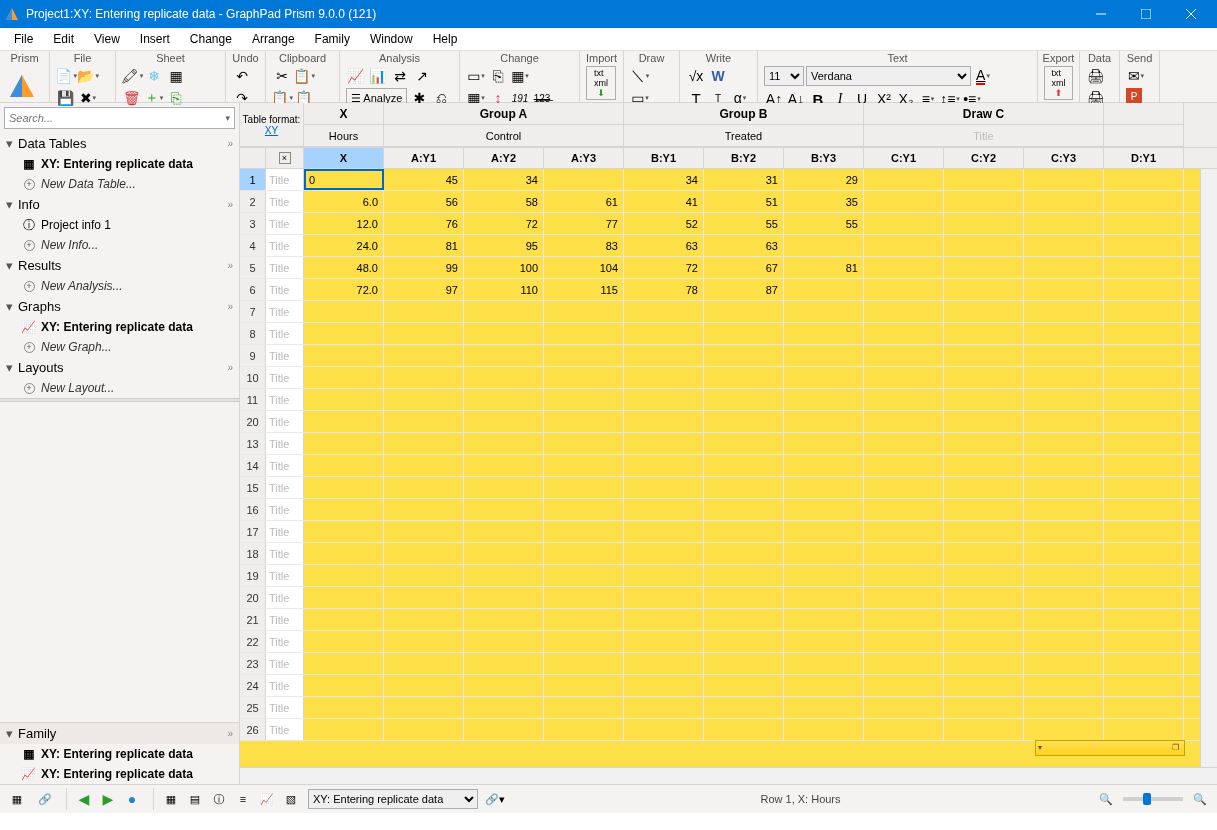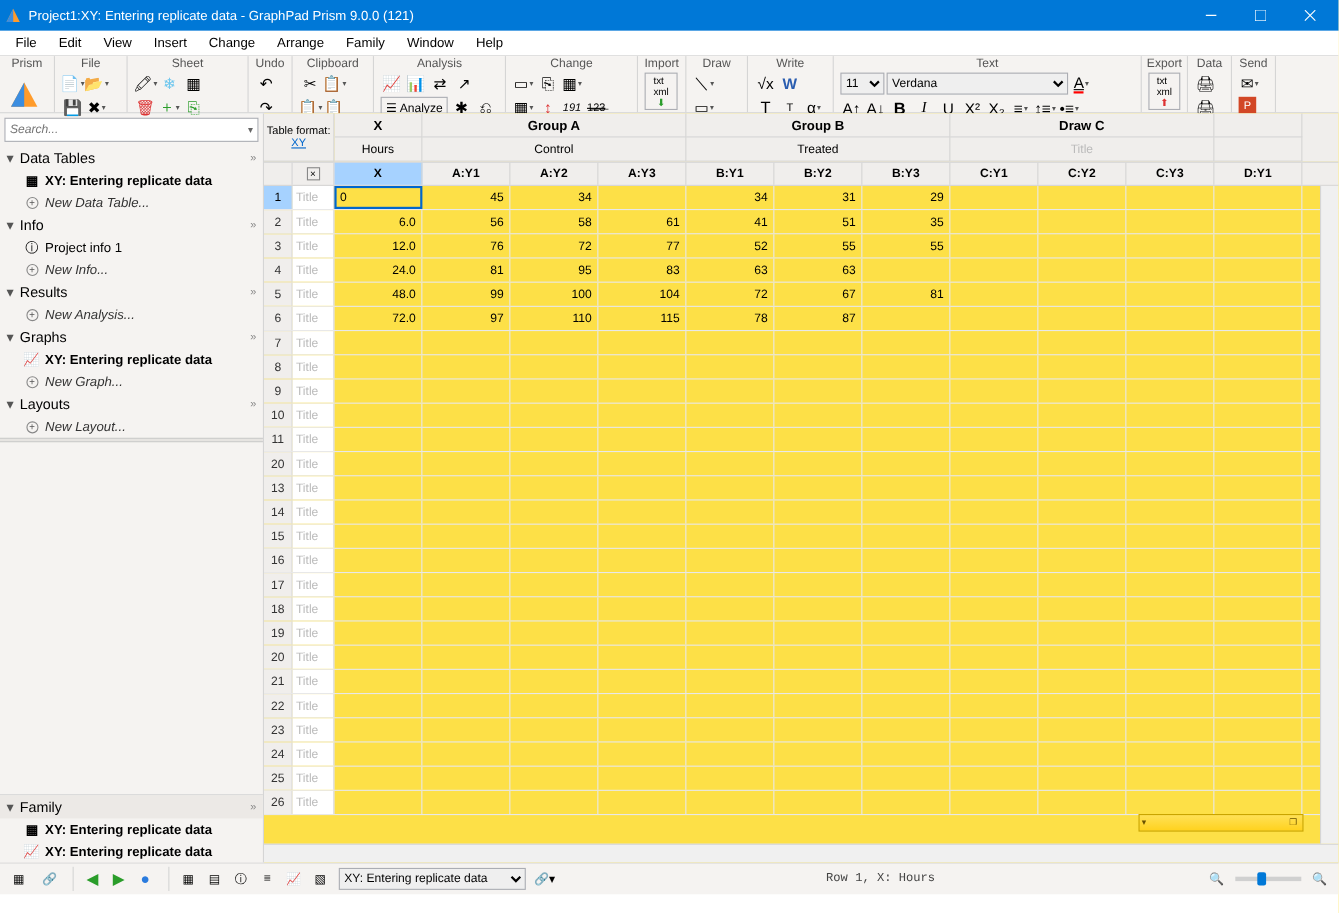--- a/index.html
+++ b/index.html
@@ -82,21 +82,21 @@
   
   
   .hscroll { height: 17px; background: #f0f0f0; border-top: 1px solid #d5d5d5; display: flex; align-items: center; }
   .vscroll { position: absolute; right: 0; top: 66px; bottom: 17px; width: 17px; background: #f0f0f0; border-left: 1px solid #d5d5d5; }
   
   
   .statusbar { height: 29px; background: #f5f3f1; border-top: 1px solid #d5d5d5; display: flex; align-items: center; padding: 0 6px; gap: 6px; font-size: 11px; }
   .sb-btn { width: 22px; height: 22px; display: flex; align-items: center; justify-content: center; cursor: pointer; border: 1px solid transparent; }
   .sb-group { display: flex; gap: 2px; align-items: center; border-left: 1px solid #d5d5d5; padding-left: 6px; margin-left: 4px; }
   .sb-select { height: 20px; width: 170px; font-size: 11px; border: 1px solid #abadb3; }
-  .sb-status { flex: 1; text-align: center; color: #444; font-family: Liberation Mono, monospace; }
+  .sb-status { flex: 1; text-align: center; color: #444; }
   .zoom-slider { width: 60px; height: 4px; background: #d0d0d0; position: relative; }
   .zoom-thumb { position: absolute; left: 20px; top: -4px; width: 8px; height: 12px; background: #0078d7; border-radius: 2px; }
   
   svg { display: block; }
   .tri-green { color: #2a9d2a; font-size: 14px; }
   .bullet-blue { color: #2a7bde; font-size: 14px; }
 </style>
 </head>
 <body>
 

